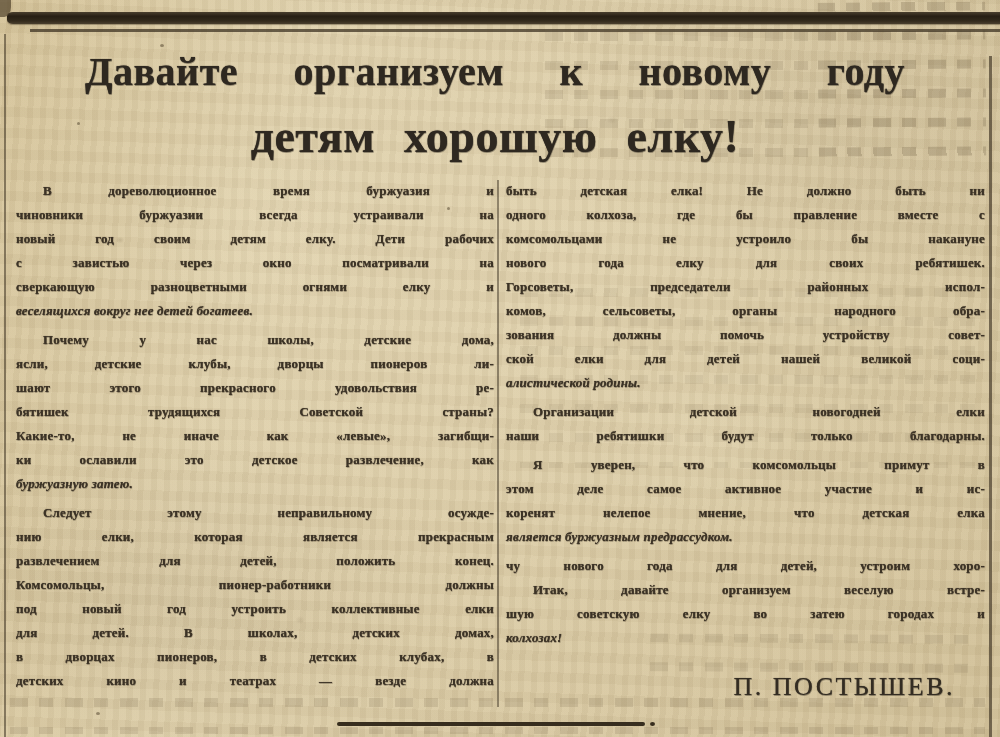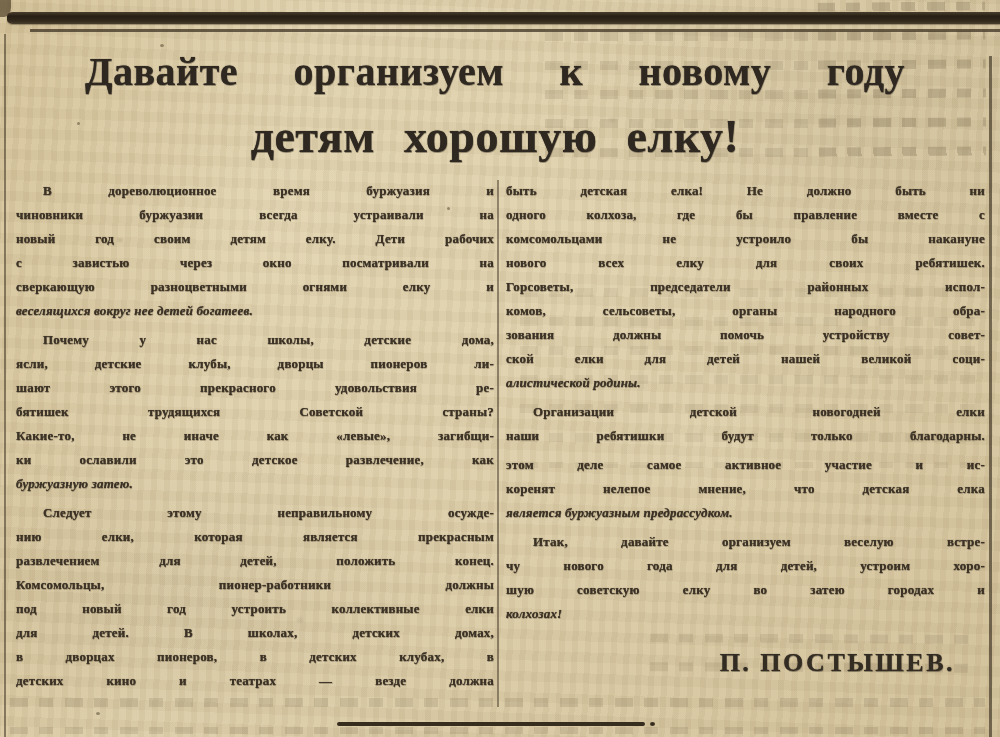--- a/index.html
+++ b/index.html
@@ -107,21 +107,21 @@
     text-align: justify; text-align-last: justify;
     letter-spacing: 0.2px;
     text-shadow: 0 0 0.8px rgba(60,50,38,0.9), 0.4px 0.6px 0.5px rgba(60,50,38,0.3);
   }
   .line.first { text-indent: 27px; }
   .line.end { text-align-last: left; font-style: italic; }
 
   .signature {
     margin-top: 22px; padding-right: 30px;
     text-align: right;
-    font-size: 26px; line-height: 30px; font-weight: bold;
+    font-size: 26px; line-height: 30px; font-weight: normal;
     letter-spacing: 2.5px; color: #332c22;
     text-shadow: 0 0 1px rgba(46,40,32,0.8), 0.5px 0.8px 0.6px rgba(46,40,32,0.35);
   }
 </style>
 </head>
 <body>
 
 <div class="paper-texture"></div>
 
 <div class="ghost g-top-right"></div>
@@ -174,36 +174,37 @@
       <div class="line">для детей. В школах, детских домах,</div>
       <div class="line">в дворцах пионеров, в детских клубах, в</div>
       <div class="line">детских кино и театрах — везде должна</div>
     </div>
   </div>
 <div class="column c1">
 <div class="para">
       <div class="line">быть детская елка! Не должно быть ни</div>
       <div class="line">одного колхоза, где бы правление вместе с</div>
       <div class="line">комсомольцами не устроило бы накануне</div>
-      <div class="line">нового всех елку для своих ребятишек.</div>
+      <div class="line">нового года елку для своих ребятишек.</div>
       <div class="line">Горсоветы, председатели районных испол-</div>
       <div class="line">комов, сельсоветы, органы народного обра-</div>
       <div class="line">зования должны помочь устройству совет-</div>
       <div class="line">ской елки для детей нашей великой соци-</div>
       <div class="line end">алистической родины.</div>
     </div>
     <div class="para">
       <div class="line first">Организации детской новогодней елки</div>
       <div class="line">наши ребятишки будут только благодарны.</div>
     </div>
     <div class="para">
+      <div class="line first">Я уверен, что комсомольцы примут в</div>
       <div class="line">этом деле самое активное участие и ис-</div>
       <div class="line">коренят нелепое мнение, что детская елка</div>
       <div class="line end">является буржуазным предрассудком.</div>
     </div>
     <div class="para">
+      <div class="line">чу нового года для детей, устроим хоро-</div>
       <div class="line first">Итак, давайте организуем веселую встре-</div>
-      <div class="line">чу нового года для детей, устроим хоро-</div>
       <div class="line">шую советскую елку во затею городах и</div>
       <div class="line end">колхозах!</div>
     </div>
     <div class="signature">П. ПОСТЫШЕВ.</div>
   </div>
 
 </body></html>

